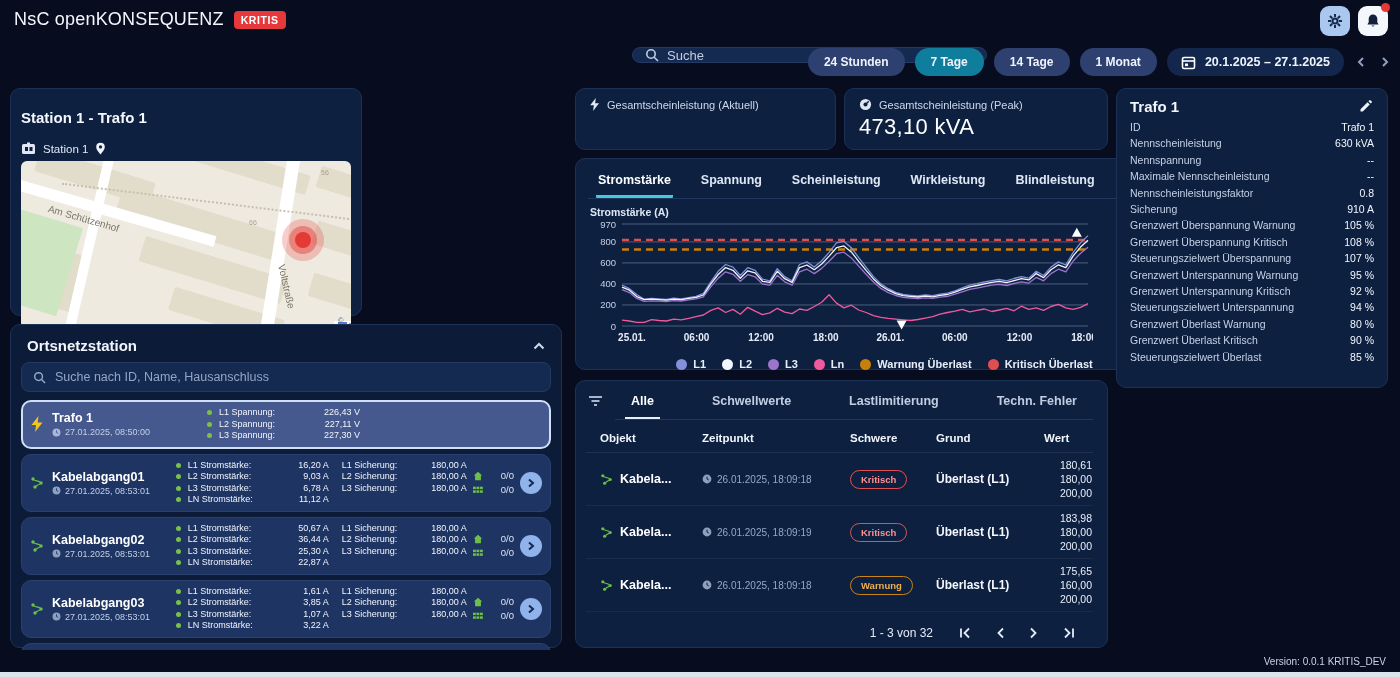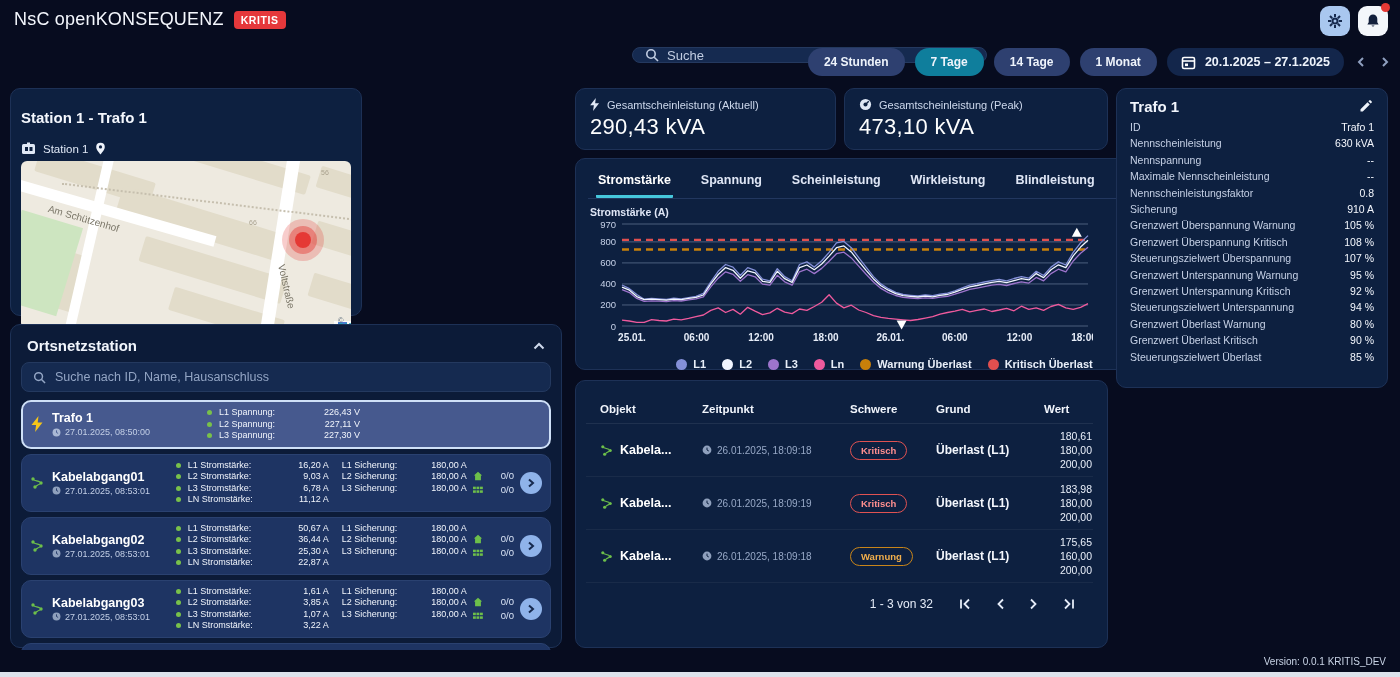--- a/index.html
+++ b/index.html
@@ -610,21 +610,20 @@
 
   <section class="card kpi1">
     <div class="kpi-label">
       <span style="display:flex">
           <svg width="10" height="13" viewBox="0 0 12 16">
             <polygon points="7,0 0,9 4.6,9 3.6,16 11,6.4 6.2,6.4" fill="#dfe7f5"></polygon>
           </svg>
         </span>
       <span>Gesamtscheinleistung (Aktuell)</span>
     </div>
-    <div class="kpi-value">290,43 kVA</div>
   </section>
   <section class="card kpi2">
     <div class="kpi-label">
       <span style="display:flex">
           <svg width="13" height="13" viewBox="0 0 14 14">
             <circle cx="7" cy="7" r="6" fill="#dfe7f5"></circle>
             <circle cx="7" cy="7" r="2.2" fill="#0d2040"></circle>
             <line x1="7" y1="7" x2="10.5" y2="3.5" stroke="#0d2040" stroke-width="1.6"></line>
           </svg>
         </span>
@@ -707,20 +706,41 @@
         </span>
 
         <span class="legend-item">
           <span class="legend-dot" style="background: rgb(224, 79, 79);"></span>
           <span>Kritisch Überlast</span>
         </span>
       </div>
   </section>
 
   <section class="card alerts-card">
+    <div class="alert-head">
+      <button class="filter-btn">
+        <span style="display:flex">
+            <svg width="15" height="12" viewBox="0 0 15 12">
+              <line x1="1" y1="2" x2="14" y2="2" stroke="#b9c7e0" stroke-width="1.8"></line>
+              <line x1="3.5" y1="6" x2="11.5" y2="6" stroke="#b9c7e0" stroke-width="1.8"></line>
+              <line x1="6" y1="10" x2="9" y2="10" stroke="#b9c7e0" stroke-width="1.8"></line>
+            </svg>
+          </span>
+      </button>
+      <div class="alert-tabs">
+
+          <button class="a-tab" data-active="true">Alle</button>
+
+          <button class="a-tab" data-active="false">Schwellwerte</button>
+
+          <button class="a-tab" data-active="false">Lastlimitierung</button>
+
+          <button class="a-tab" data-active="false">Techn. Fehler</button>
+        </div>
+    </div>
     <div class="tbl-header">
 
     <span>Objekt</span>
         <span>Zeitpunkt</span>
         <span>Schwere</span>
         <span>Grund</span>
         <span>Wert</span>
       </div>
     <div>
 

